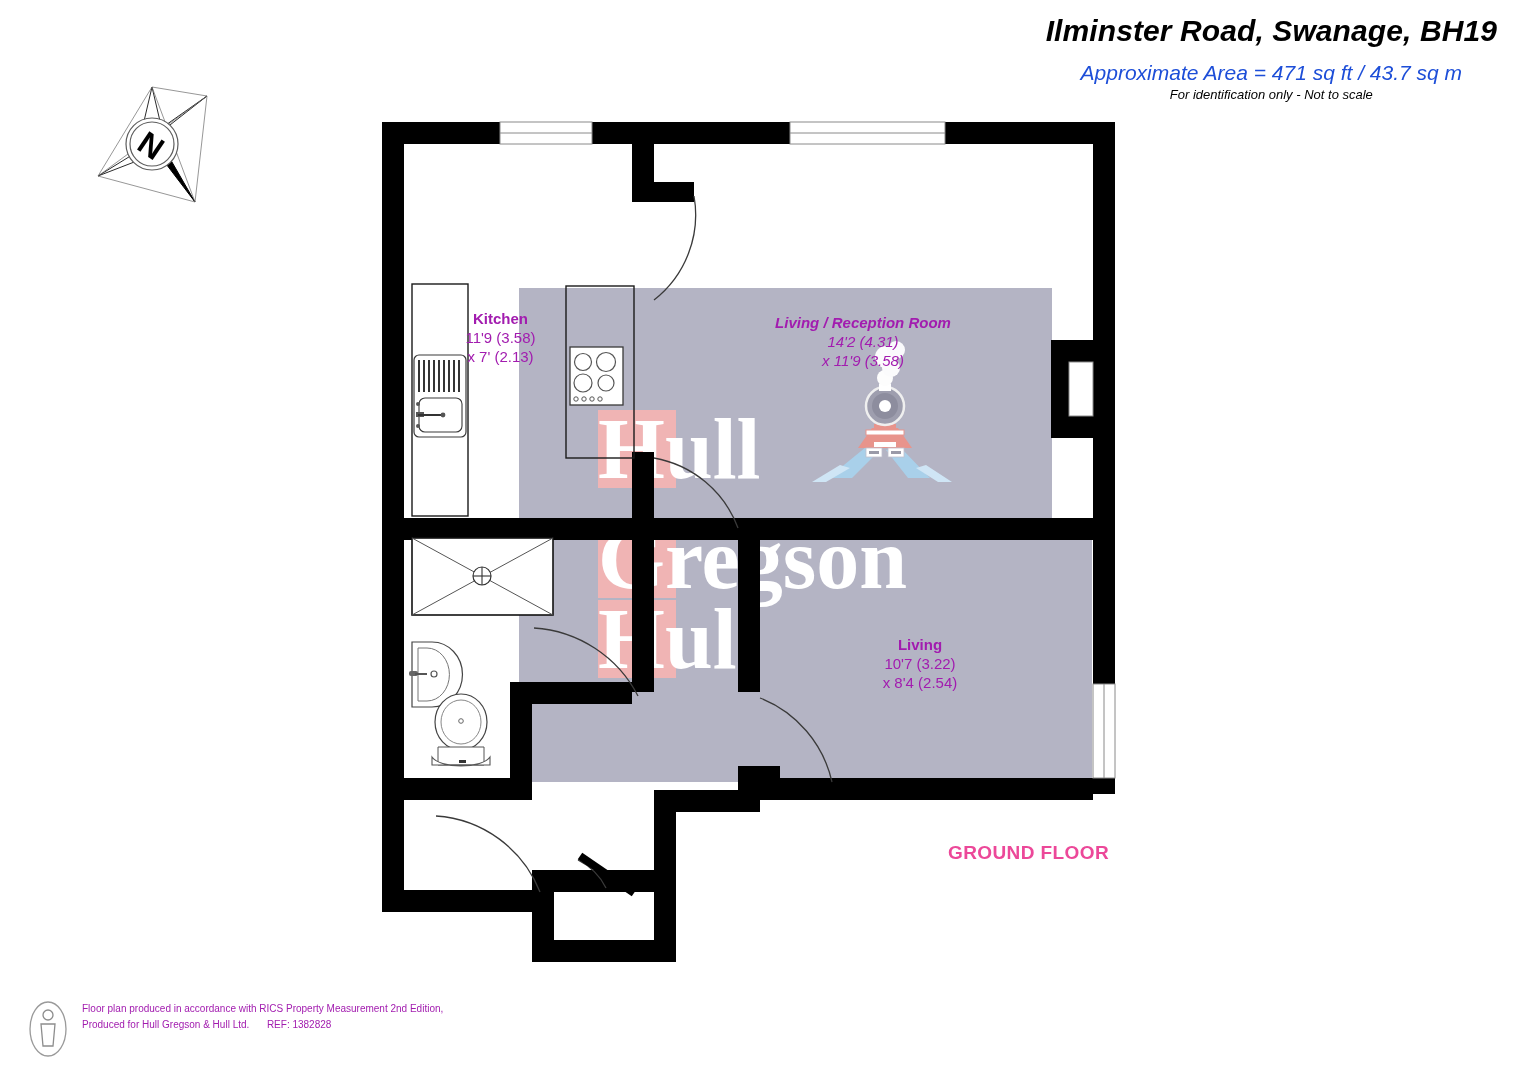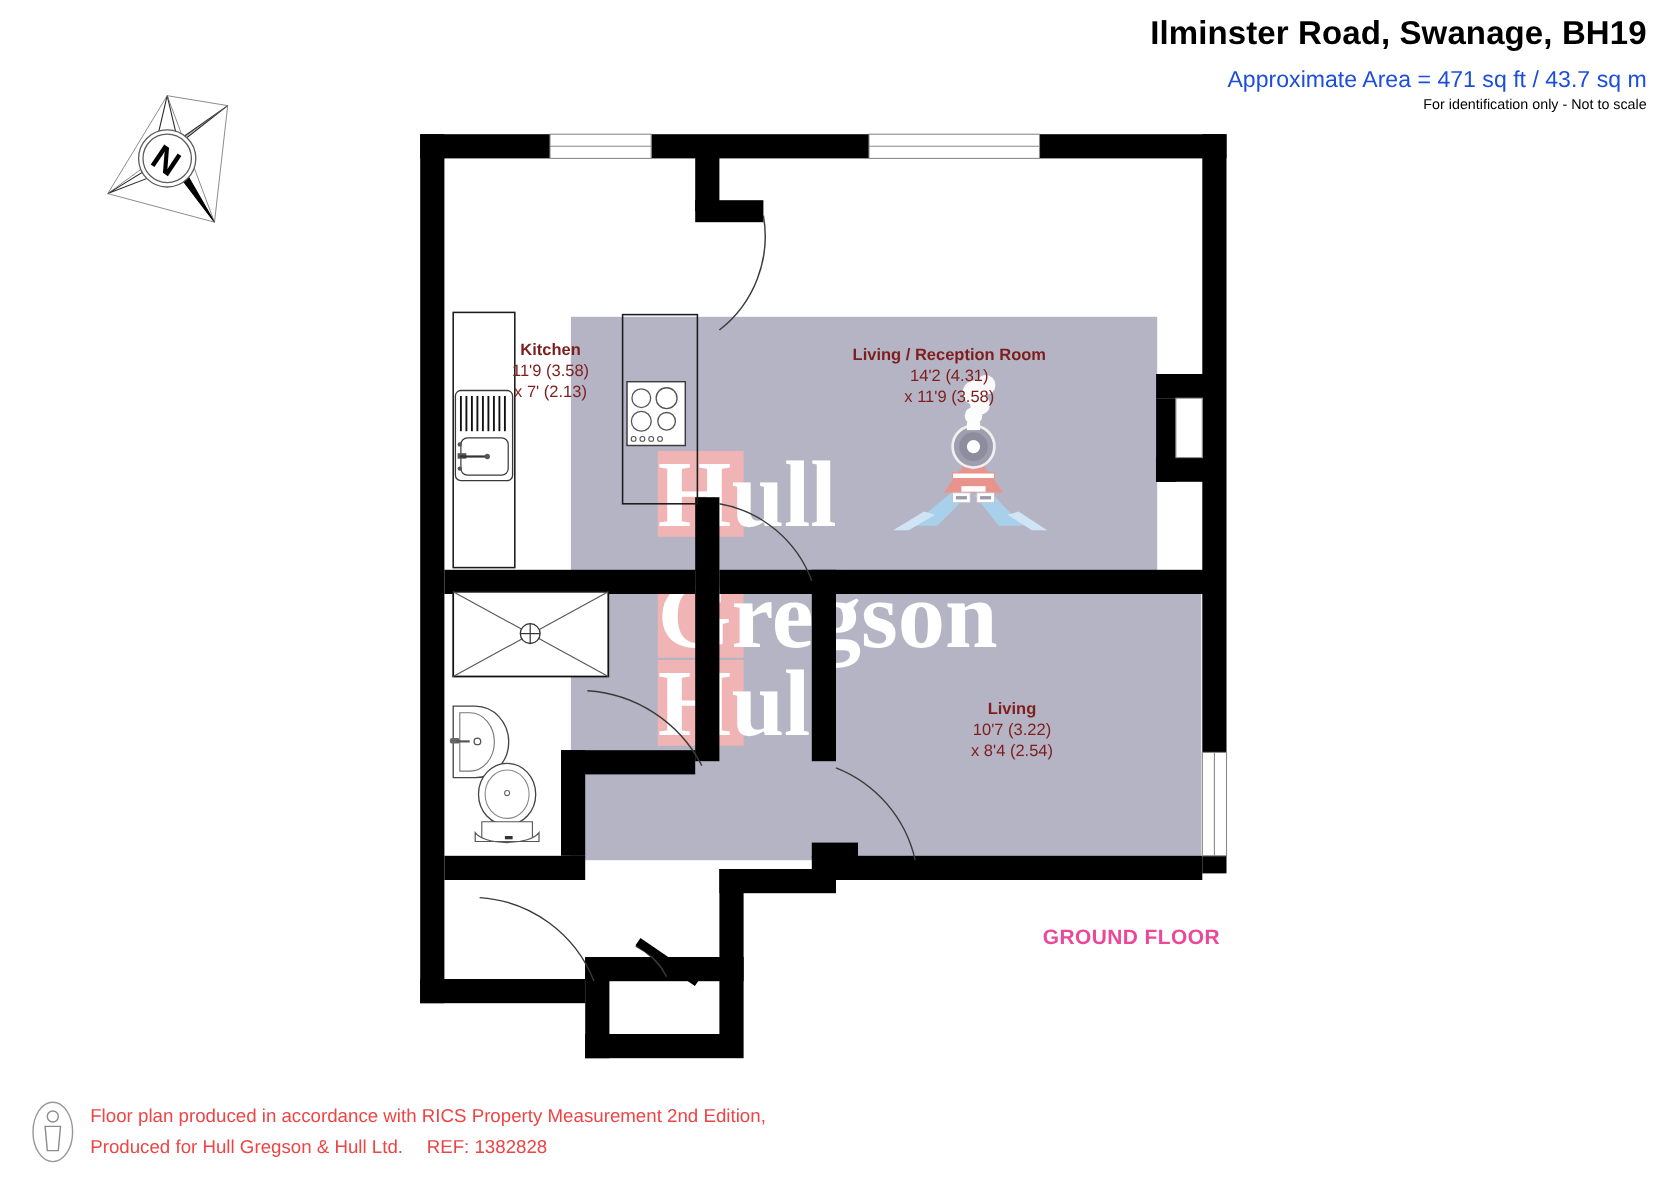--- a/index.html
+++ b/index.html
@@ -1,45 +1,45 @@
 <!DOCTYPE html>
 <html><head>
 <meta charset="utf-8">
 <style>
   html,body{margin:0;padding:0;}
   body{width:1527px;height:1080px;background:#ffffff;position:relative;
        font-family:"Liberation Sans",sans-serif;overflow:hidden;}
 
   
-  #header{position:absolute;right:30px;top:14px;text-align:right;}
+  #header{position:absolute;right:30px;top:14px;text-align:center;font-style:italic;}
   #title{font-size:30px;font-weight:bold;color:#000;letter-spacing:.1px;white-space:nowrap;}
   #area{font-size:21px;color:#1d4ed8;margin-top:13px;white-space:nowrap;}
   #ident{font-size:13px;color:#000;margin-top:2px;white-space:nowrap;}
 
   
   #compass{position:absolute;left:95px;top:84px;width:115px;height:120px;}
 
   
   #plan{position:absolute;left:0;top:0;width:1527px;height:1080px;}
 
   
   #floorlabel{position:absolute;left:948px;top:842px;font-size:19px;font-weight:bold;
               color:#ec4899;letter-spacing:.4px;white-space:nowrap;}
 
   
-  .roomlabel{position:absolute;text-align:center;color:#7f1d1d;line-height:1.26;white-space:nowrap;}
+  .roomlabel{position:absolute;text-align:center;color:#a21caf;line-height:1.26;white-space:nowrap;}
   .roomlabel .rn{font-size:15px;font-weight:bold;}
   .roomlabel .rd{font-size:15px;}
   #lbl-kitchen{left:418px;top:310px;width:165px;}
-  #lbl-living{left:738px;top:314px;width:250px;}
+  #lbl-living{left:738px;top:314px;width:250px;font-style:italic;}
   #lbl-bedroom{left:830px;top:636px;width:180px;}
 
   
   #footer{position:absolute;left:28px;top:1000px;display:flex;align-items:flex-start;}
-  #footer-text{margin-left:14px;font-size:17px;color:#ef4444;line-height:1.62;
+  #footer-text{margin-left:14px;font-size:10px;color:#a21caf;line-height:1.62;
                white-space:nowrap;padding-top:1px;}
   #footer-text .sp{display:inline-block;width:12px;}
 </style>
 </head>
 <body>
 
 <div id="header">
   <div id="title">Ilminster Road, Swanage, BH19</div>
   <div id="area">Approximate Area = 471 sq ft / 43.7 sq m</div>
   <div id="ident">For identification only - Not to scale</div>

